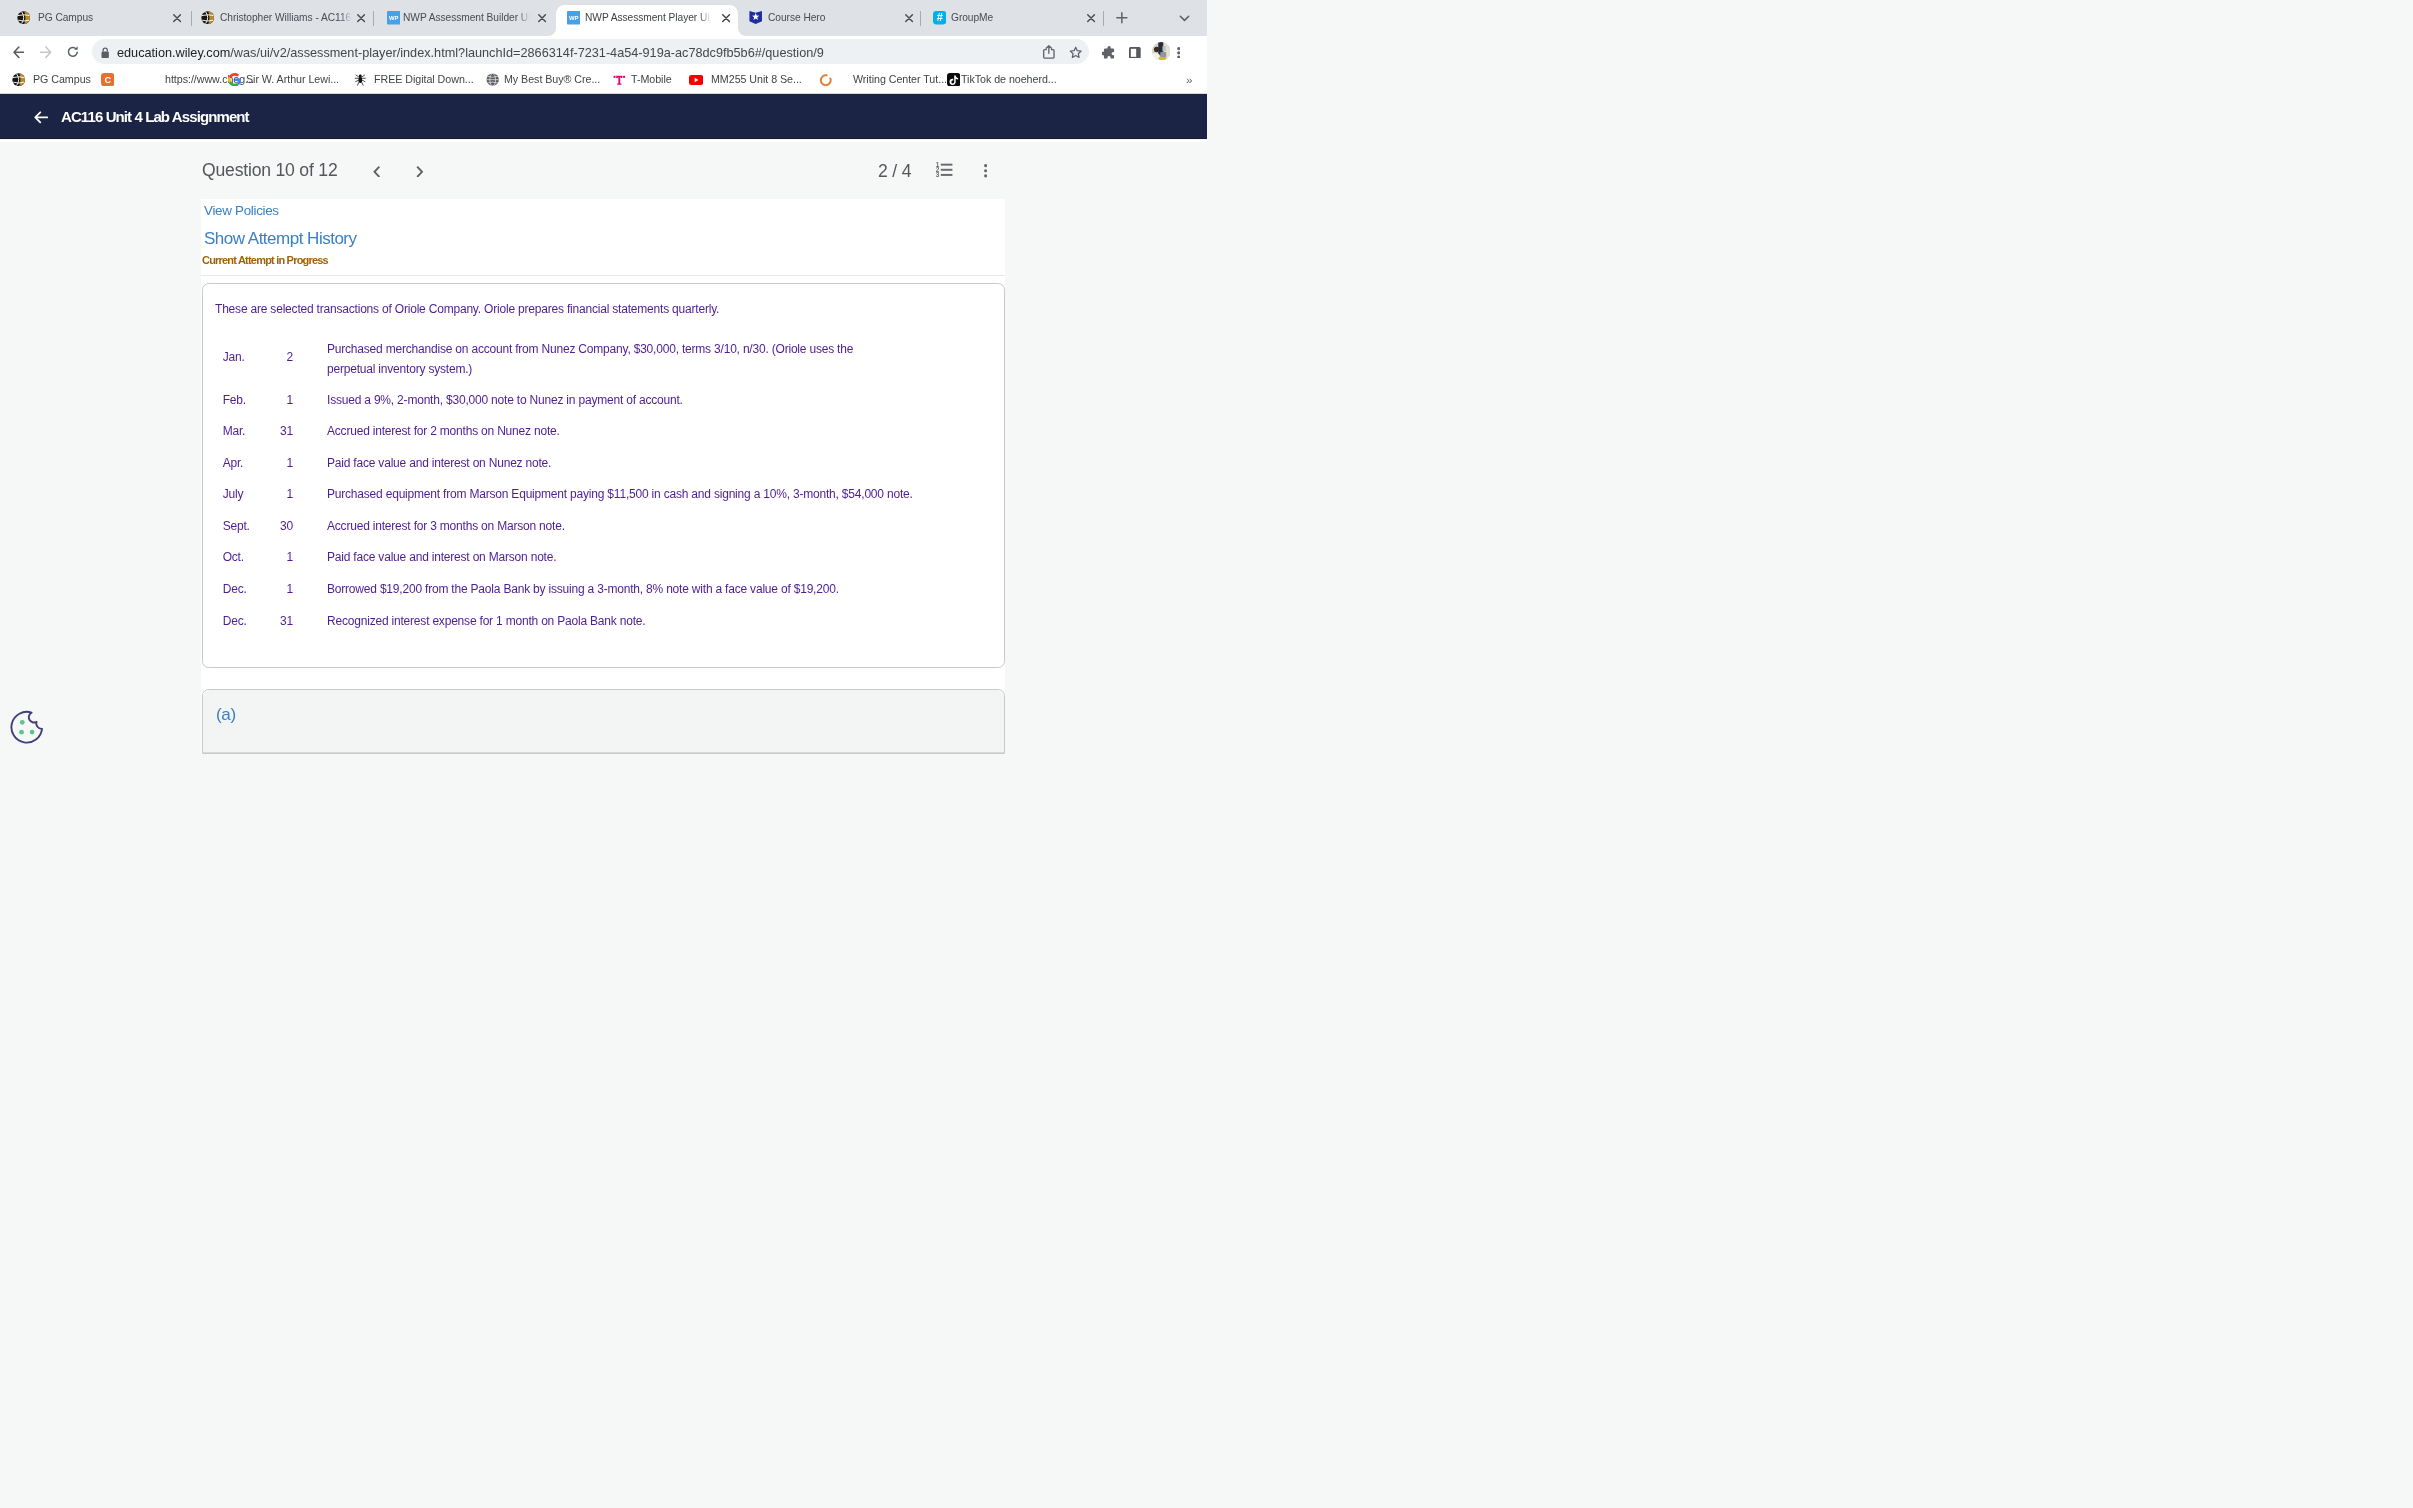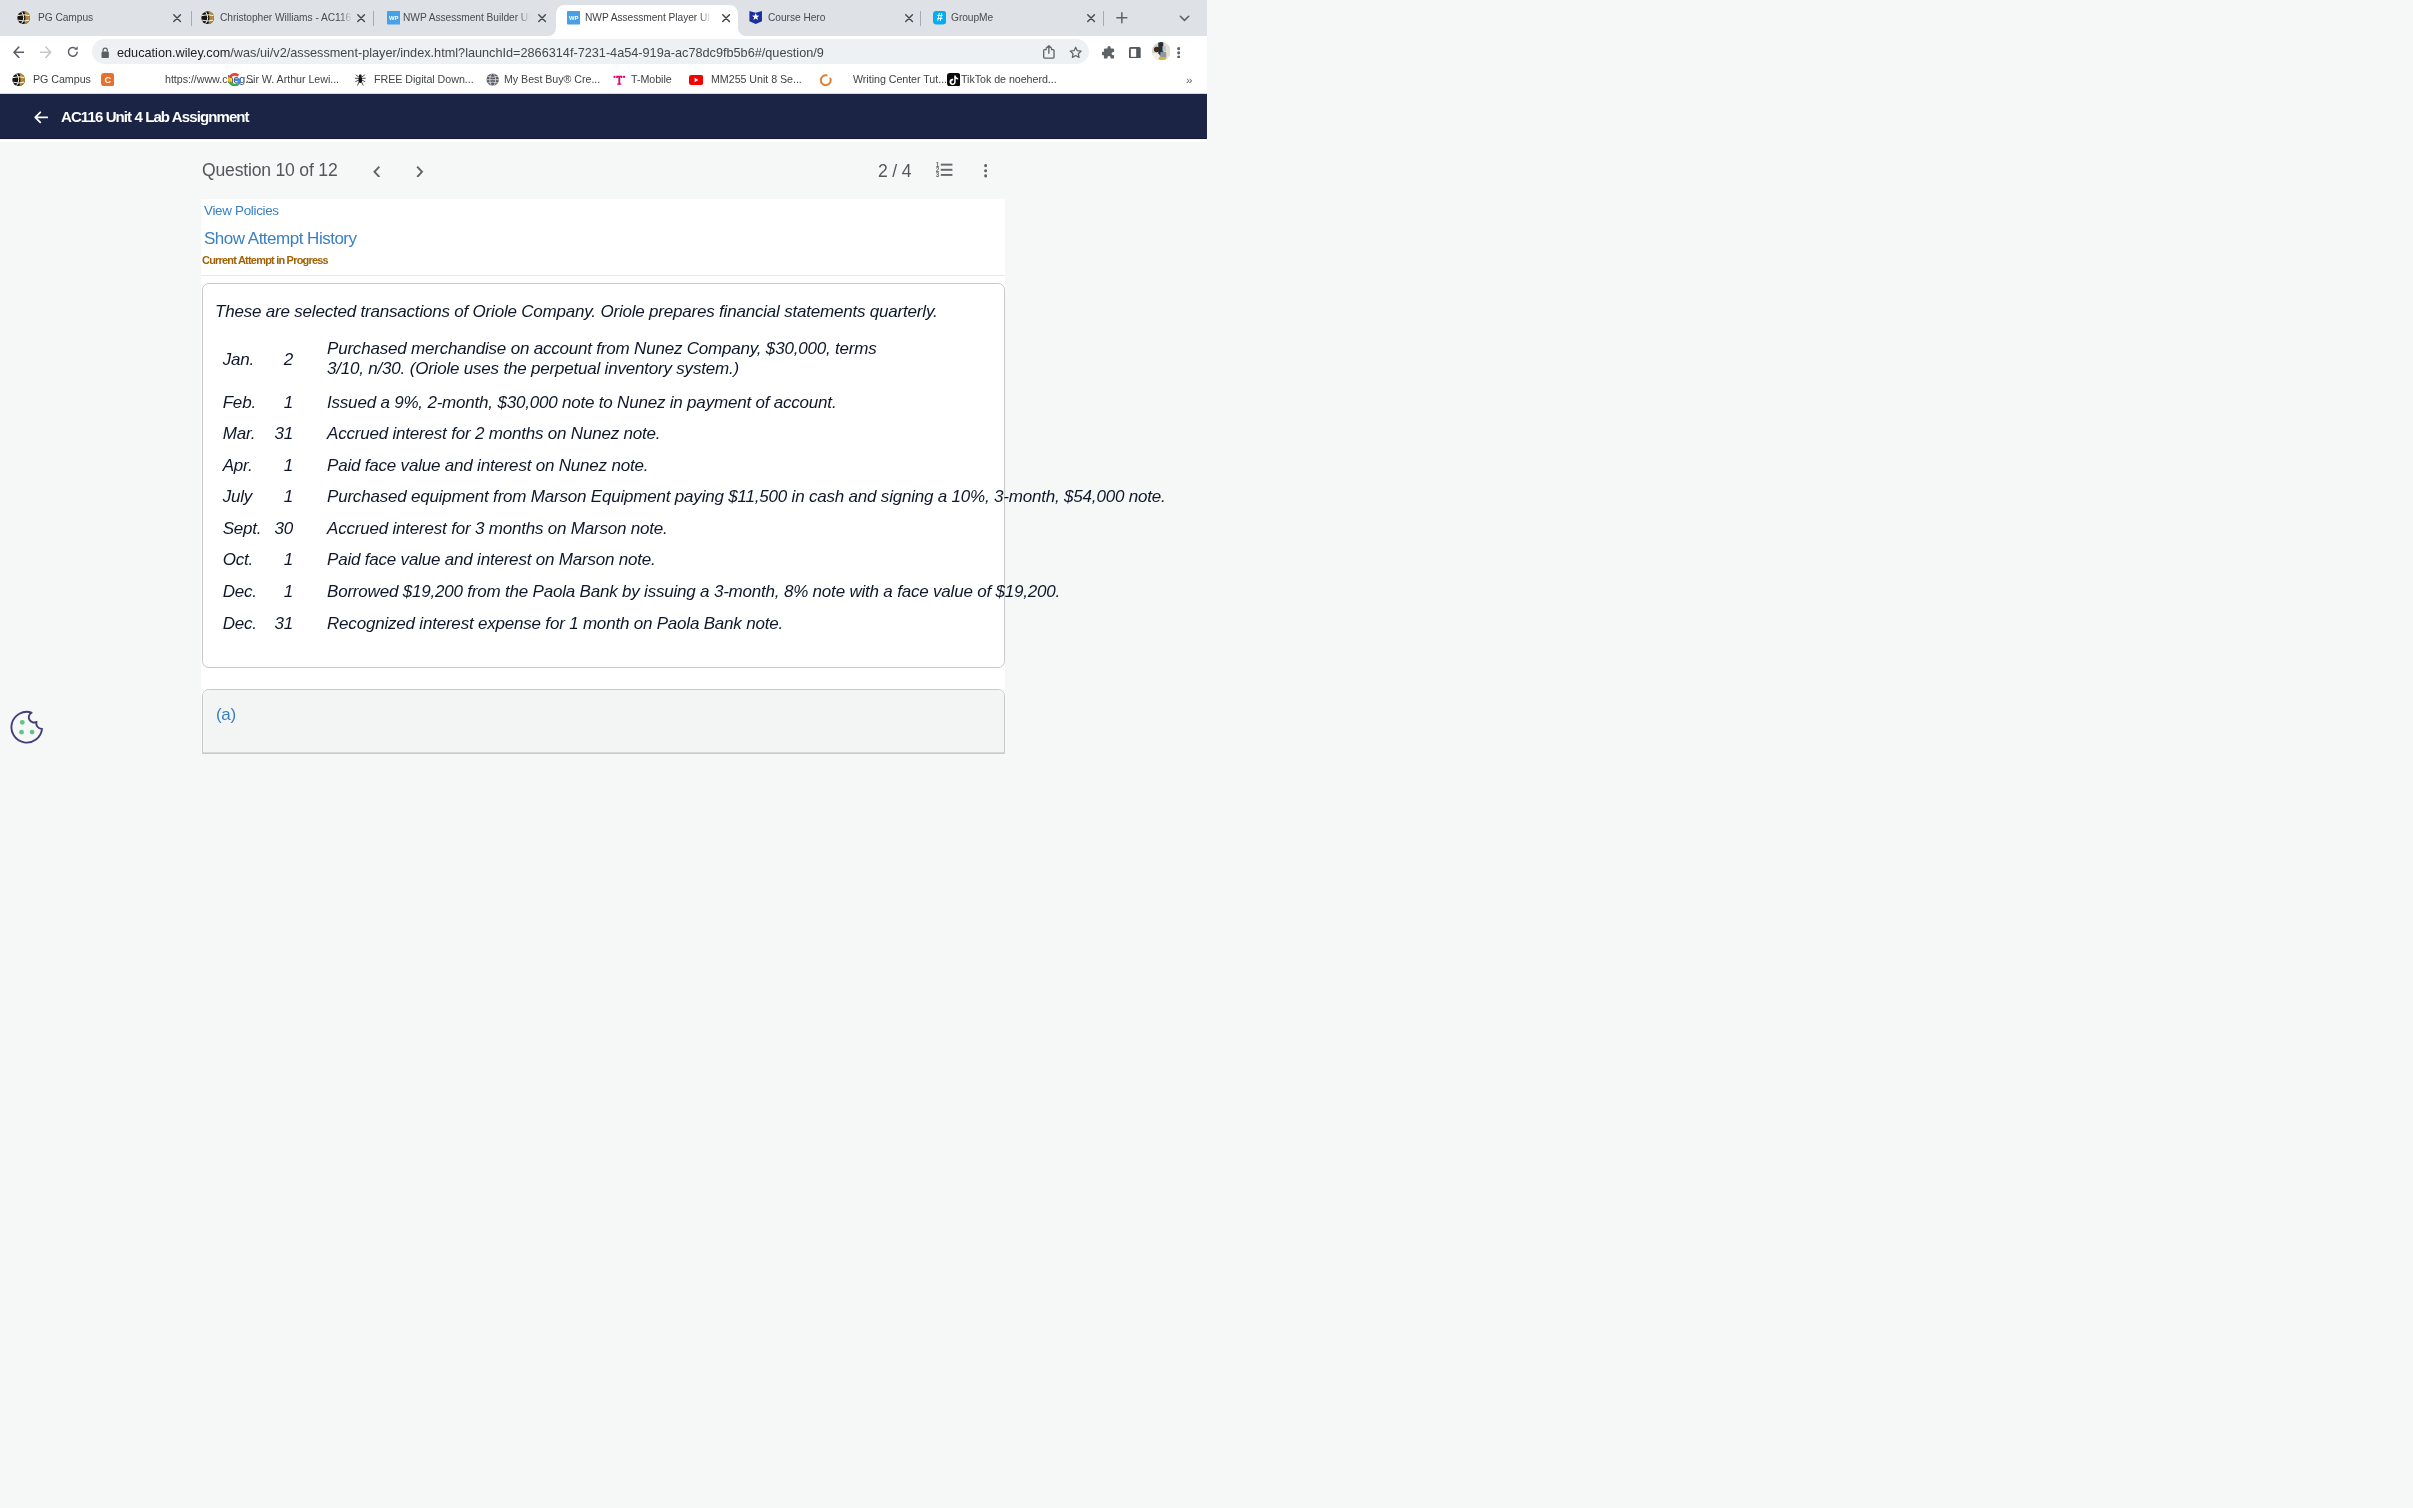--- a/index.html
+++ b/index.html
@@ -24,21 +24,21 @@
 #appbar .title { position:absolute; left:61px; top:109px; font-size:15px; font-weight:bold; letter-spacing:-0.9px; color:#fff; }
 #whitegap { position:absolute; left:0; top:140px; width:1207px; height:1.7px; background:#fff; }
 
 #qbar { position:absolute; left:0; top:142px; width:1207px; height:58px; background:#f6f7f7; }
 .qtext { font-size:17.6px; color:#54575b; letter-spacing:-0.2px; }
 
 #panel { position:absolute; left:201px; top:199px; width:804px; height:555px; background:#fff; }
 .link { position:absolute; font-size:13.4px; letter-spacing:-0.3px; color:#3a80c4; }
 #divider { position:absolute; left:201px; top:275px; width:804px; height:0.8px; background:#e8e8e8; }
 #card { position:absolute; left:202px; top:283px; width:803px; height:385px; background:#fff; border:0.8px solid #c9c9c9; border-radius:6.7px; }
-.body16 { font-size:17px; letter-spacing:-0.2px; color:#0f172a;font-style:italic; }
+.body16 { font-size:12px; letter-spacing:-0.2px; color:#4c1d95; }
 .drow { position:absolute; white-space:nowrap; }
 .dmon { position:absolute; left:19.7px; }
 .dday { position:absolute; left:50px; width:40px; text-align:right; }
 .ddesc { position:absolute; left:124px; }
 #abox { position:absolute; left:202px; top:689px; width:803px; height:65px; background:#fff; border:0.8px solid #c9c9c9; border-radius:6.7px 6.7px 0 0; overflow:hidden; }
 #ahead { position:absolute; left:0; top:0; width:100%; height:63px; background:#f3f4f4; border-bottom:0.8px solid #d8d8d8; }
 </style>
 </head>
 <body>
 <div id="tabstrip">

